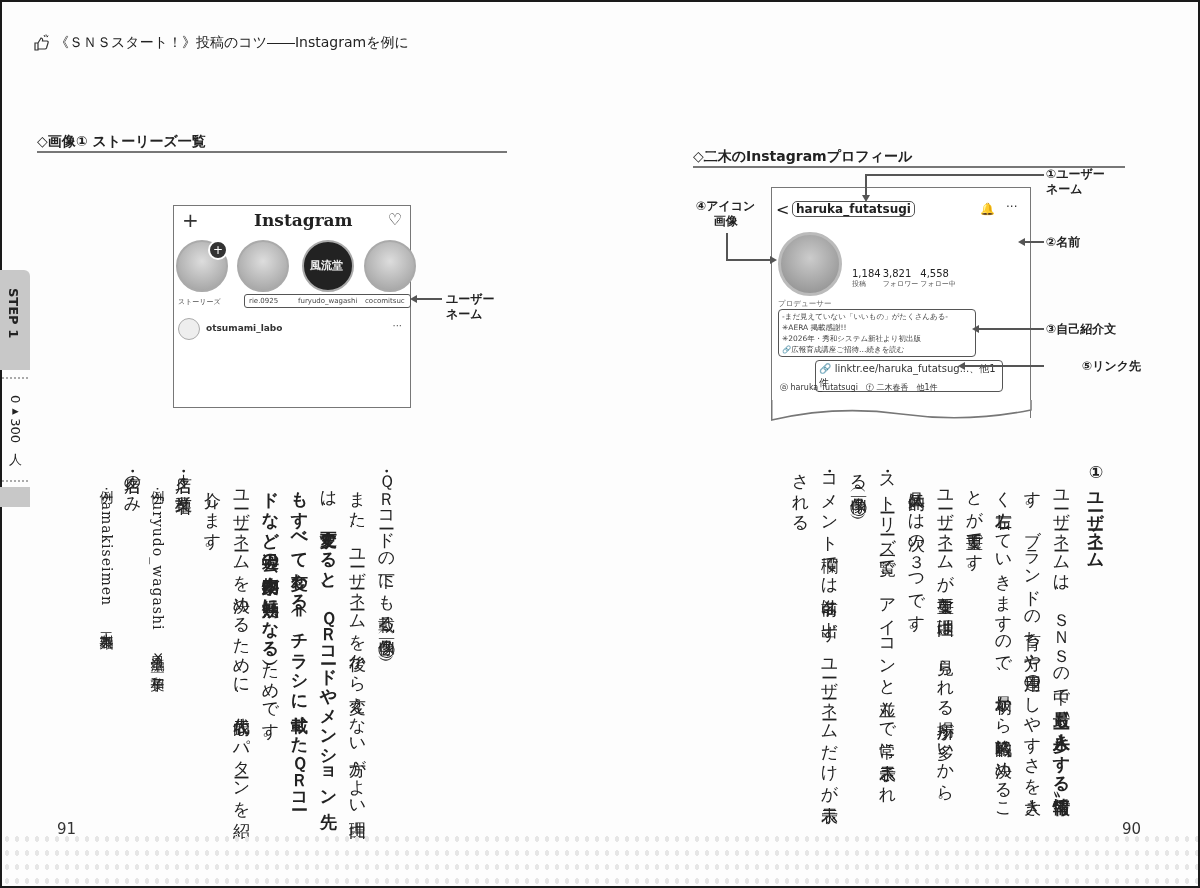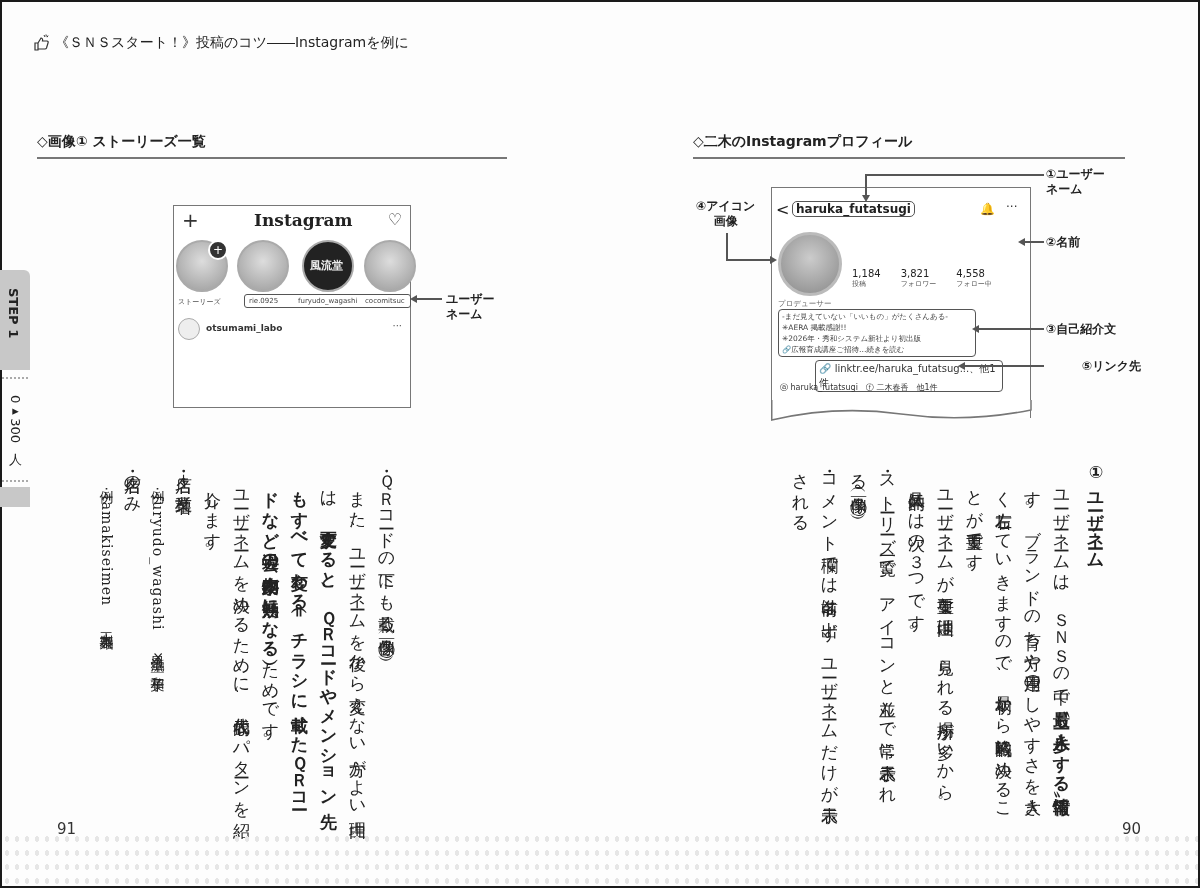--- a/index.html
+++ b/index.html
@@ -1,21 +1,21 @@
 <!DOCTYPE html>
 <html><head>
 <meta charset="utf-8">
 <style>
   html,body{margin:0;padding:0;}
   body{width:1200px;height:888px;position:relative;overflow:hidden;background:#fdfdfd;
        font-family:"DejaVu Sans","Liberation Sans",sans-serif;color:#222;}
   .frame{position:absolute;left:0;top:0;width:1196px;height:884px;border:2px solid #1a1a1a;}
   .runhead{position:absolute;left:33px;top:34px;font-size:14px;color:#222;display:flex;align-items:center;gap:4px;}
   .runhead .thumb{width:18px;height:18px;display:inline-block;}
-  .sec-title{position:absolute;font-size:14px;font-weight:bold;color:#222;padding-bottom:6px;border-bottom:2px solid #777;}
+  .sec-title{position:absolute;font-size:14px;font-weight:bold;color:#222;border-bottom:2px solid #777;}
   .tab-step{position:absolute;left:0;top:270px;width:30px;height:100px;background:#c8c8c8;border-radius:0 6px 0 0;}
   .tab-step span{position:absolute;left:6px;top:18px;writing-mode:vertical-rl;font-weight:bold;font-size:13px;color:#222;}
   .tab-dots{position:absolute;left:2px;width:26px;border-top:2px dotted #aaa;}
   .tab-range{position:absolute;left:6px;top:395px;writing-mode:vertical-rl;font-size:13px;color:#222;}
   .tab-bottom{position:absolute;left:0;top:487px;width:30px;height:20px;background:#c8c8c8;}
   
   .phone1{position:absolute;left:173px;top:205px;width:236px;height:201px;border:1.5px solid #777;background:#fff;}
   .ig-top{position:absolute;left:0;top:0;width:100%;height:30px;}
   .ig-plus{position:absolute;left:8px;top:2px;font-size:20px;color:#333;}
   .ig-logo{position:absolute;left:80px;top:4px;font-family:"DejaVu Serif",serif;font-size:17px;font-weight:bold;color:#222;}
@@ -37,21 +37,21 @@
   .arrow-d{position:absolute;width:0;height:0;border-left:4px solid transparent;border-right:4px solid transparent;border-top:7px solid #555;}
   
   .phone2{position:absolute;left:771px;top:187px;width:258px;height:230px;border:1.5px solid #777;border-bottom:none;background:#fff;}
   .phone2-wave{position:absolute;left:771px;top:400px;width:261px;height:30px;}
   .pf-back{position:absolute;left:4px;top:12px;font-size:16px;color:#222;}
   .pf-handle{position:absolute;left:20px;top:13px;font-size:12px;font-weight:bold;border:1.5px solid #555;border-radius:5px;padding:0 3px;color:#222;}
   .pf-bell{position:absolute;left:208px;top:14px;font-size:12px;color:#333;}
   .pf-more{position:absolute;left:234px;top:12px;font-size:12px;color:#333;}
   .pf-avatar{position:absolute;left:6px;top:44px;width:58px;height:58px;border-radius:50%;border:3px solid #bbb;background:radial-gradient(circle at 50% 40%,#ccc,#888);}
   .pf-namebox{position:absolute;left:78px;top:38px;width:168px;border:1.5px solid #555;border-radius:4px;padding:1px 2px;font-size:7.5px;line-height:11px;color:#333;}
-  .pf-stats{position:absolute;left:80px;top:80px;width:170px;display:flex;gap:20px;}
+  .pf-stats{position:absolute;left:80px;top:80px;width:170px;display:flex;gap:2px;}
   .pf-stat .n{font-size:10px;color:#222;}
   .pf-stat .l{font-size:7px;color:#555;}
   .pf-role{position:absolute;left:6px;top:111px;font-size:7.5px;color:#666;}
   .pf-bio{position:absolute;left:6px;top:121px;width:190px;border:1.5px solid #555;border-radius:4px;padding:1px 3px;font-size:7.5px;line-height:11px;color:#444;}
   .pf-link{position:absolute;left:6px;top:172px;width:180px;border:1.5px solid #555;border-radius:4px;padding:1px 3px;font-size:10px;color:#333;margin-left:37px;}
   .pf-social{position:absolute;left:8px;top:194px;font-size:8px;color:#333;}
   
   .vt{position:absolute;writing-mode:vertical-rl;font-family:"DejaVu Serif","Liberation Serif",serif;font-size:17px;line-height:29px;color:#222;letter-spacing:1px;}
   .vt b{font-family:"DejaVu Sans",sans-serif;}
   .vt .p{display:block;}
@@ -120,21 +120,21 @@
   <span class="p ind"><span>また、ユーザーネームを後から変えない方がよい理由は、</span><b>変更すると、ＱＲコードやメンション先もすべて変わる（＝チラシに載せたＱＲコードなど過去の案内物が無効になる）</b><span>ためです。</span></span>
   <span class="p ind">ユーザーネームを決めるために、代表的なパターンを紹介します。</span>
   <span class="p">・店名＋業種名</span>
   <span class="p sm ind">例：furyudo_wagashi　風流堂×和菓子</span>
   <span class="p">・店名のみ</span>
   <span class="p sm ind">例：tamakiseimen　玉木製麺</span>
 </div>
 
 <div class="pagenum" style="left:57px">91</div>
 
-<div class="sec-title" style="left:693px;top:133px;width:432px;">◇二木のInstagramプロフィール</div>
+<div class="sec-title" style="left:693px;top:148px;width:432px;">◇二木のInstagramプロフィール</div>
 
 <div class="phone2">
   <span class="pf-back">&lt;</span>
   <span class="pf-handle">haruka_futatsugi</span>
   <span class="pf-bell">🔔</span>
   <span class="pf-more">···</span>
   <div class="pf-avatar"></div>
   <div class="pf-stats">
     <div class="pf-stat">
         <div class="n">1,184</div>

